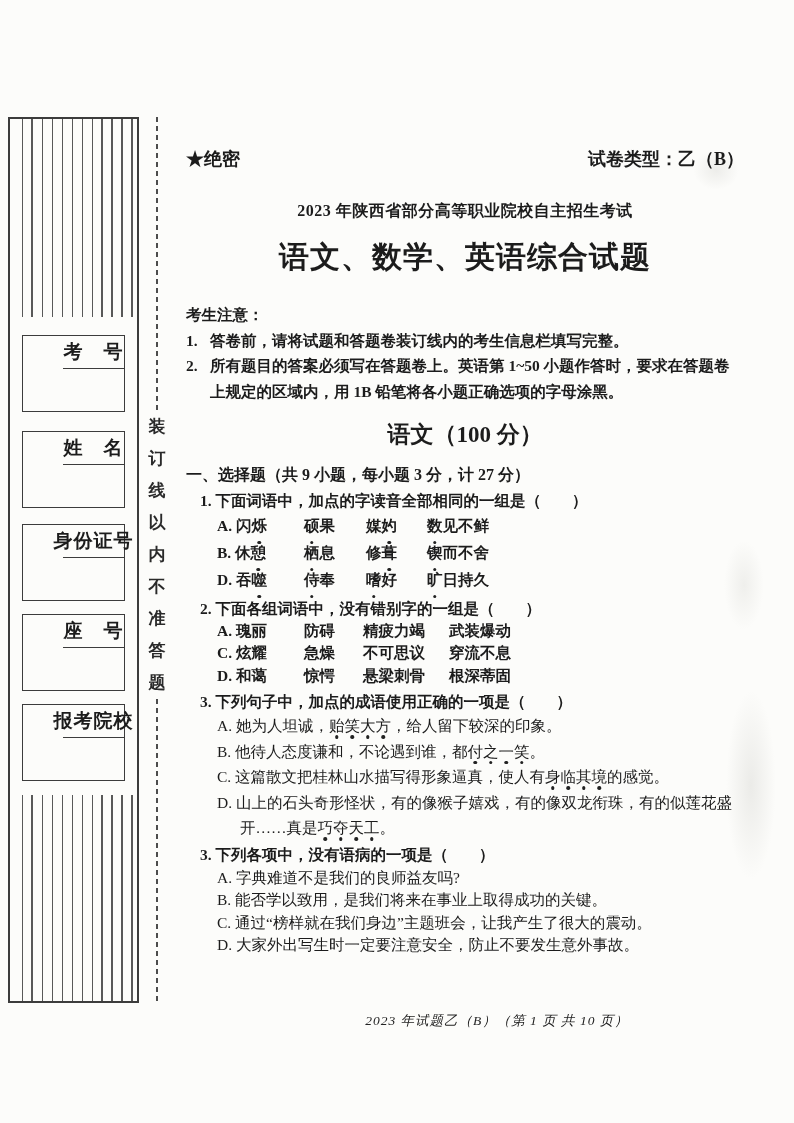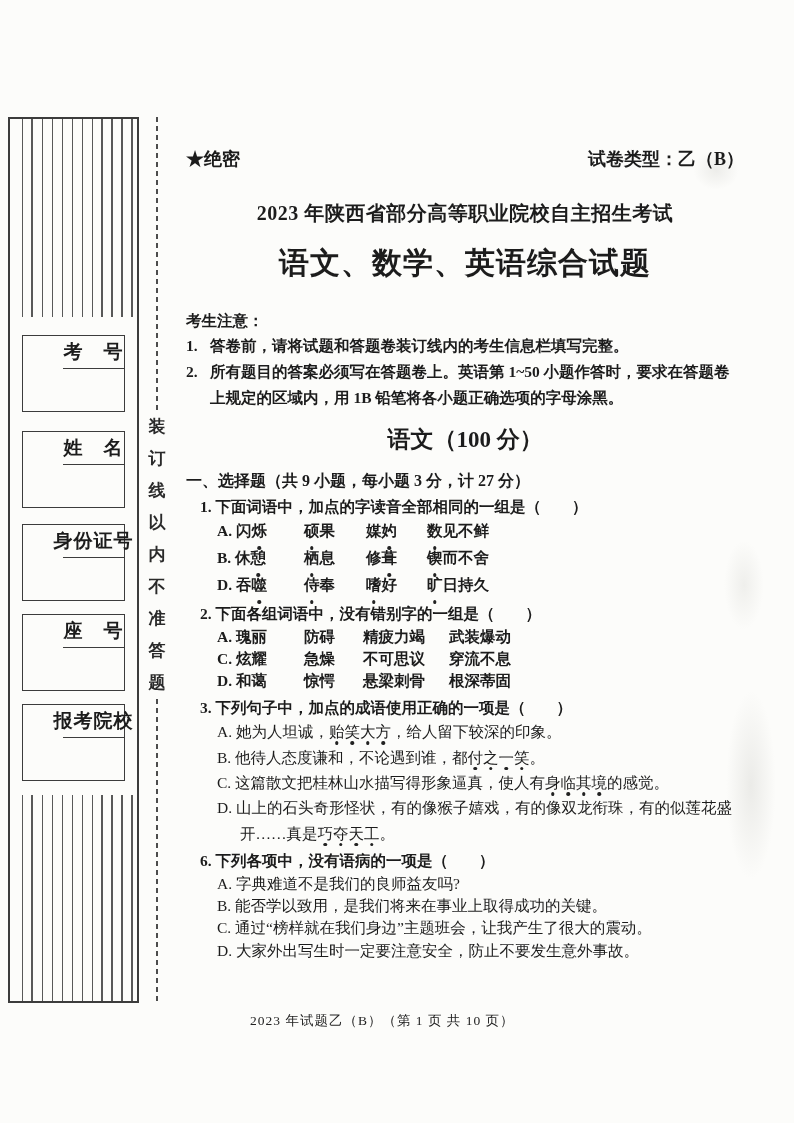--- a/index.html
+++ b/index.html
@@ -56,21 +56,21 @@
   .dash.bottom{flex:1;width:2px;}
   .bchar{
     font-size:17px;font-weight:700;line-height:32px;height:32px;
     color:#2a2a2a;flex:none;
   }
 
   
   .main{position:absolute;left:186px;top:146px;width:558px;font-size:15.5px;line-height:1.45;}
   .topline{display:flex;justify-content:space-between;align-items:baseline;
            font-size:18px;font-weight:700;}
-  .exam-session{ text-align:center;font-size:20px;font-weight:700;margin-top:27px;letter-spacing:.5px;}
+  .exam-session{ text-align:center;font-size:16px;font-weight:700;margin-top:27px;letter-spacing:.5px;}
   .paper-title{text-align:center;font-size:30px;font-weight:700;margin-top:13px;letter-spacing:1px;}
 
   .notice{margin-top:23px;font-weight:700;line-height:1.66;}
   .notice-item{display:flex;}
   .notice-item .num{flex:none;width:24px;}
   .notice-item .txt{flex:1;}
 
   .cn-heading{text-align:center;font-size:23px;font-weight:700;margin-top:13px;}
   .part-heading{font-weight:700;font-size:16px;margin-top:12px;}
 
@@ -89,22 +89,22 @@
 
   
   .em{position:relative;}
   .em::after{
     content:"";position:absolute;left:50%;transform:translateX(-50%);
     bottom:-4.5px;width:3.5px;height:3.5px;border-radius:50%;background:#222;
   }
 
   .footer{
     position:absolute;left:186px;top:1012px;width:558px;
-    padding-left:64px;box-sizing:border-box;
-    font-size:13.5px;color:#222;letter-spacing:1px;
+    text-align:center;padding-left:64px;box-sizing:border-box;
+    font-size:13.5px;color:#222;letter-spacing:1px;font-style:italic;
   }
 </style>
 </head>
 <body>
 
 <div class="sheet">
 
   <div class="smudge sm1"></div>
   <div class="smudge sm2"></div>
   <div class="smudge sm3"></div>
@@ -209,21 +209,21 @@
       <div class="stem">3. 下列句子中，加点的成语使用正确的一项是（　　）</div>
       <div class="opts">
         <div class="opt-sentence">A. 她为人坦诚，<span class="em">贻</span><span class="em">笑</span><span class="em">大</span><span class="em">方</span>，给人留下较深的印象。</div>
         <div class="opt-sentence">B. 他待人态度谦和，不论遇到谁，都<span class="em">付</span><span class="em">之</span><span class="em">一</span><span class="em">笑</span>。</div>
         <div class="opt-sentence">C. 这篇散文把桂林山水描写得形象逼真，使人有<span class="em">身</span><span class="em">临</span><span class="em">其</span><span class="em">境</span>的感觉。</div>
         <div class="opt-sentence">D. 山上的石头奇形怪状，有的像猴子嬉戏，有的像双龙衔珠，有的似莲花盛开……真是<span class="em">巧</span><span class="em">夺</span><span class="em">天</span><span class="em">工</span>。</div>
       </div>
     </div>
 
     <div class="question q4">
-      <div class="stem">6. 下列各项中，没有语病的一项是（　　）</div>
+      <div class="stem">3. 下列各项中，没有语病的一项是（　　）</div>
       <div class="opts">
         <div class="opt-sentence">A. 字典难道不是我们的良师益友吗?</div>
         <div class="opt-sentence">B. 能否学以致用，是我们将来在事业上取得成功的关键。</div>
         <div class="opt-sentence">C. 通过“榜样就在我们身边”主题班会，让我产生了很大的震动。</div>
         <div class="opt-sentence">D. 大家外出写生时一定要注意安全，防止不要发生意外事故。</div>
       </div>
     </div>
 
   </div>
 

